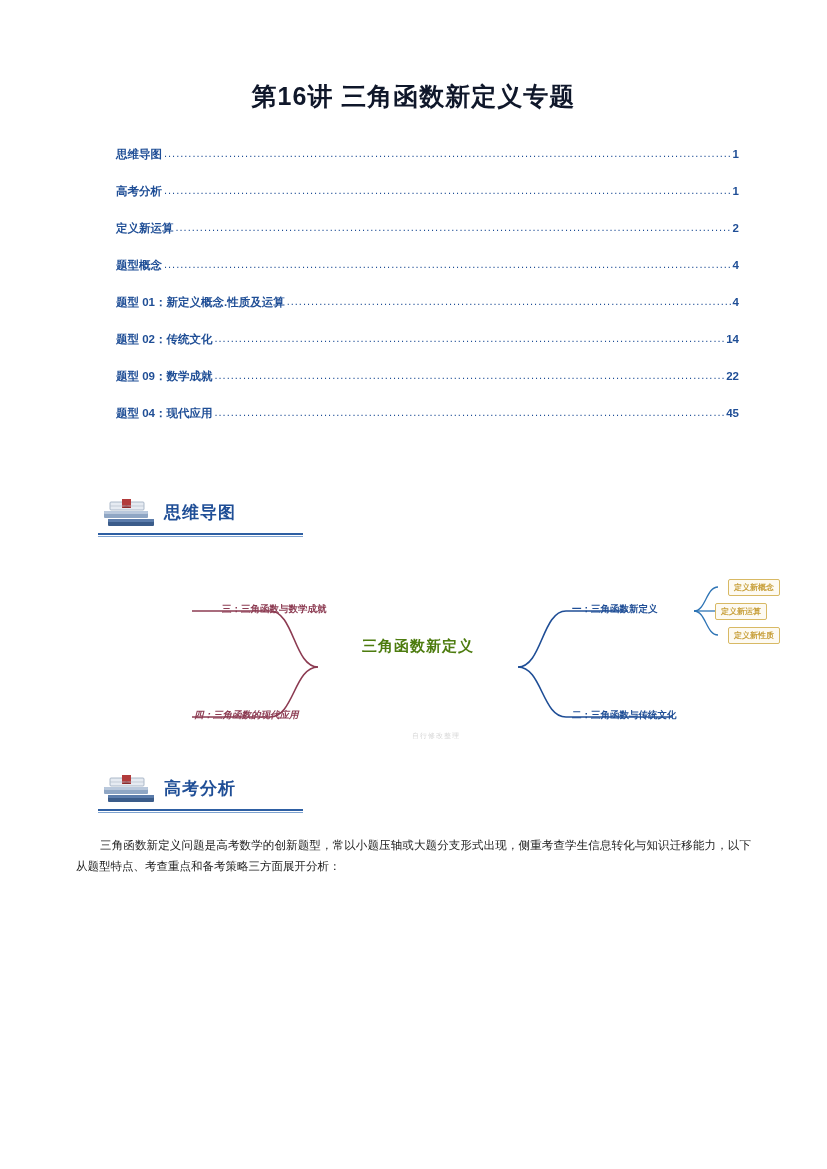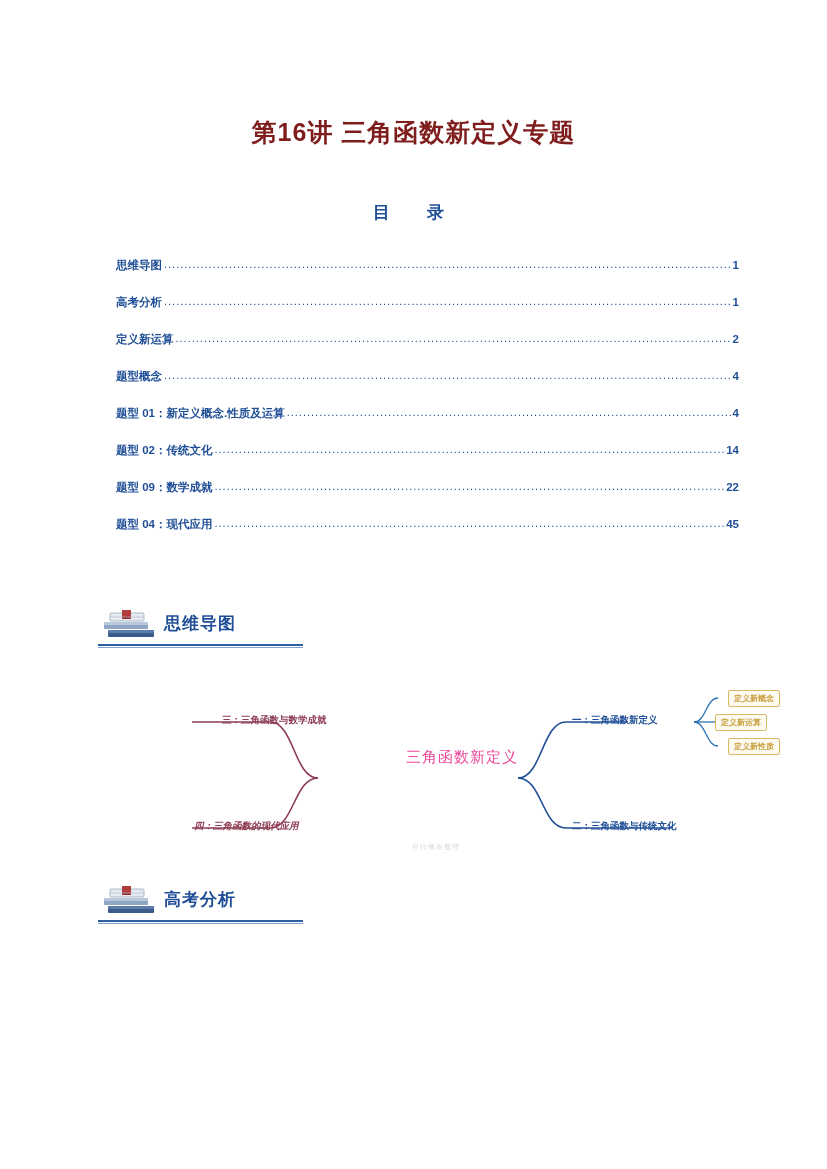--- a/index.html
+++ b/index.html
@@ -17,26 +17,26 @@
   }
   .page {
     position: relative;
     width: 827px;
     height: 1169px;
     box-sizing: border-box;
     padding: 0 72px;
   }
   
   .doc-title {
-    margin-top: 116px;
+    margin-top: 80px;
     text-align: center;
     font-size: 25px;
     font-weight: bold;
     letter-spacing: 1px;
-    color: #7f1d1d;
+    color: #0f172a;
   }
   
   .toc-heading {
     margin-top: 52px;
     text-align: center;
     font-size: 17px;
     font-weight: bold;
     color: #1f4e96;
     letter-spacing: 10px;
   }
@@ -115,24 +115,24 @@
   .mindmap {
     position: relative;
     margin-top: 18px;
     height: 196px;
   }
   .mm-center {
     position: absolute;
     left: 246px;
     top: 78px;
     width: 200px;
-    text-align: right;
+    text-align: center;
     font-size: 15px;
-    font-weight: normal;
-    color: #ec4899;
+    font-weight: bold;
+    color: #4d7c0f;
     letter-spacing: 1px;
   }
   .mm-node {
     position: absolute;
     font-size: 9.5px;
     font-weight: bold;
     white-space: nowrap;
   }
   .mm-leaf {
     position: absolute;
@@ -172,21 +172,20 @@
     padding: 0 4px;
   }
 </style>
 </head>
 <body>
 
 <div class="page">
 
   <div class="doc-title">第16讲 三角函数新定义专题</div>
 
-  <div class="toc-heading">目　录</div>
 
   <div class="toc">
 
     <div class="toc-row">
       <span class="toc-label">思维导图</span>
       <span class="toc-dots">..................................................................................................................................................</span>
       <span class="toc-page">1</span>
     </div>
 
     <div class="toc-row">
@@ -295,14 +294,15 @@
         <rect x="24" y="2" width="9" height="9" fill="#b23b3b"></rect>
         <polygon points="24,11 28.5,8 33,11" fill="#8c2a2a"></polygon>
         <line x1="12" y1="9" x2="46" y2="9" stroke="#b4bfcd" stroke-width="0.7"></line>
       </svg>
     </div>
     <div class="sec-title">高考分析</div>
     <div class="underline"></div>
     <div class="underline2"></div>
   </div>
 
+  <div class="body-para">三角函数新定义问题是高考数学的创新题型，常以小题压轴或大题分支形式出现，侧重考查学生信息转化与知识迁移能力，以下从题型特点、考查重点和备考策略三方面展开分析：</div>
 
 </div>
 
 </body></html>

